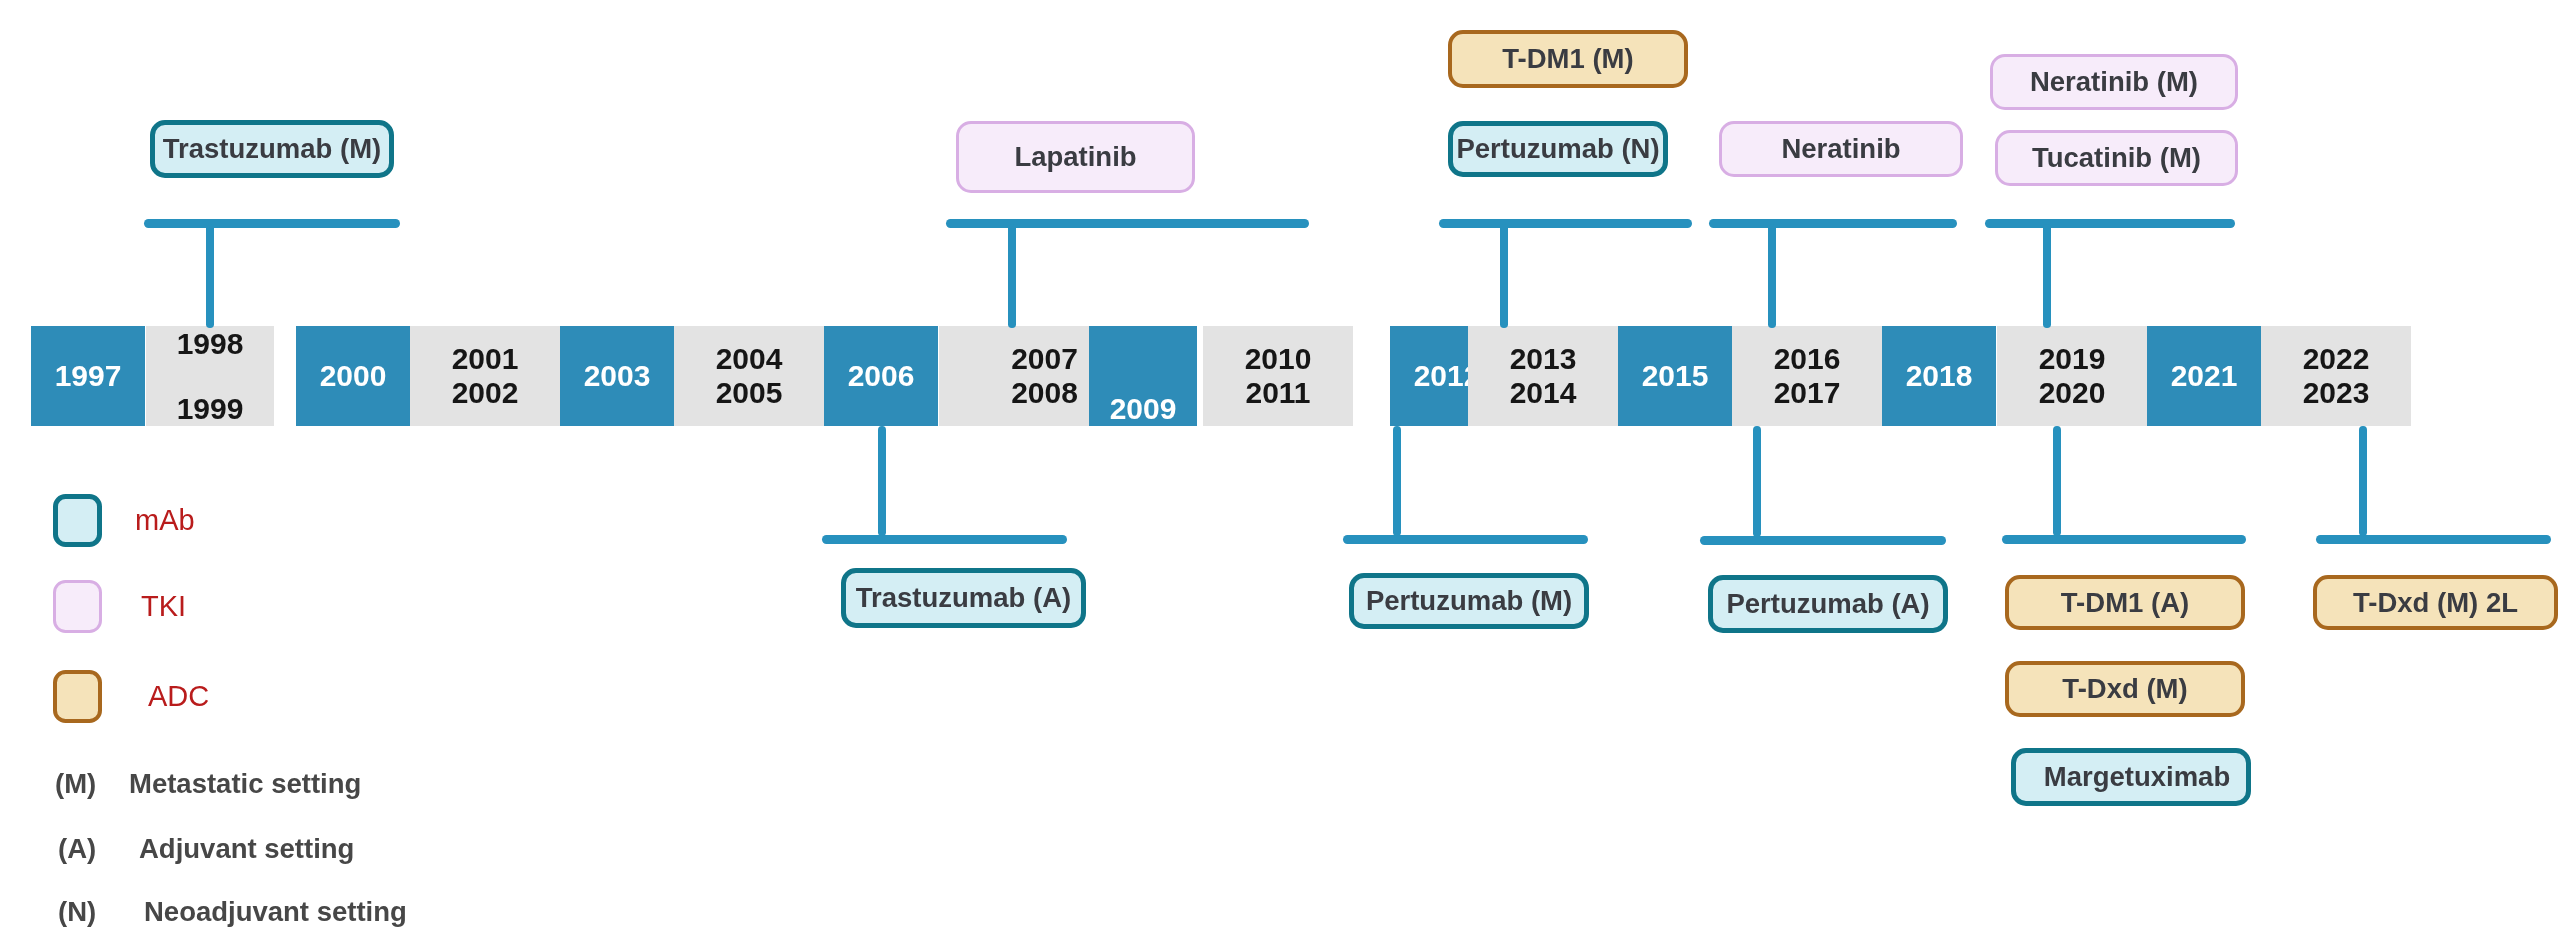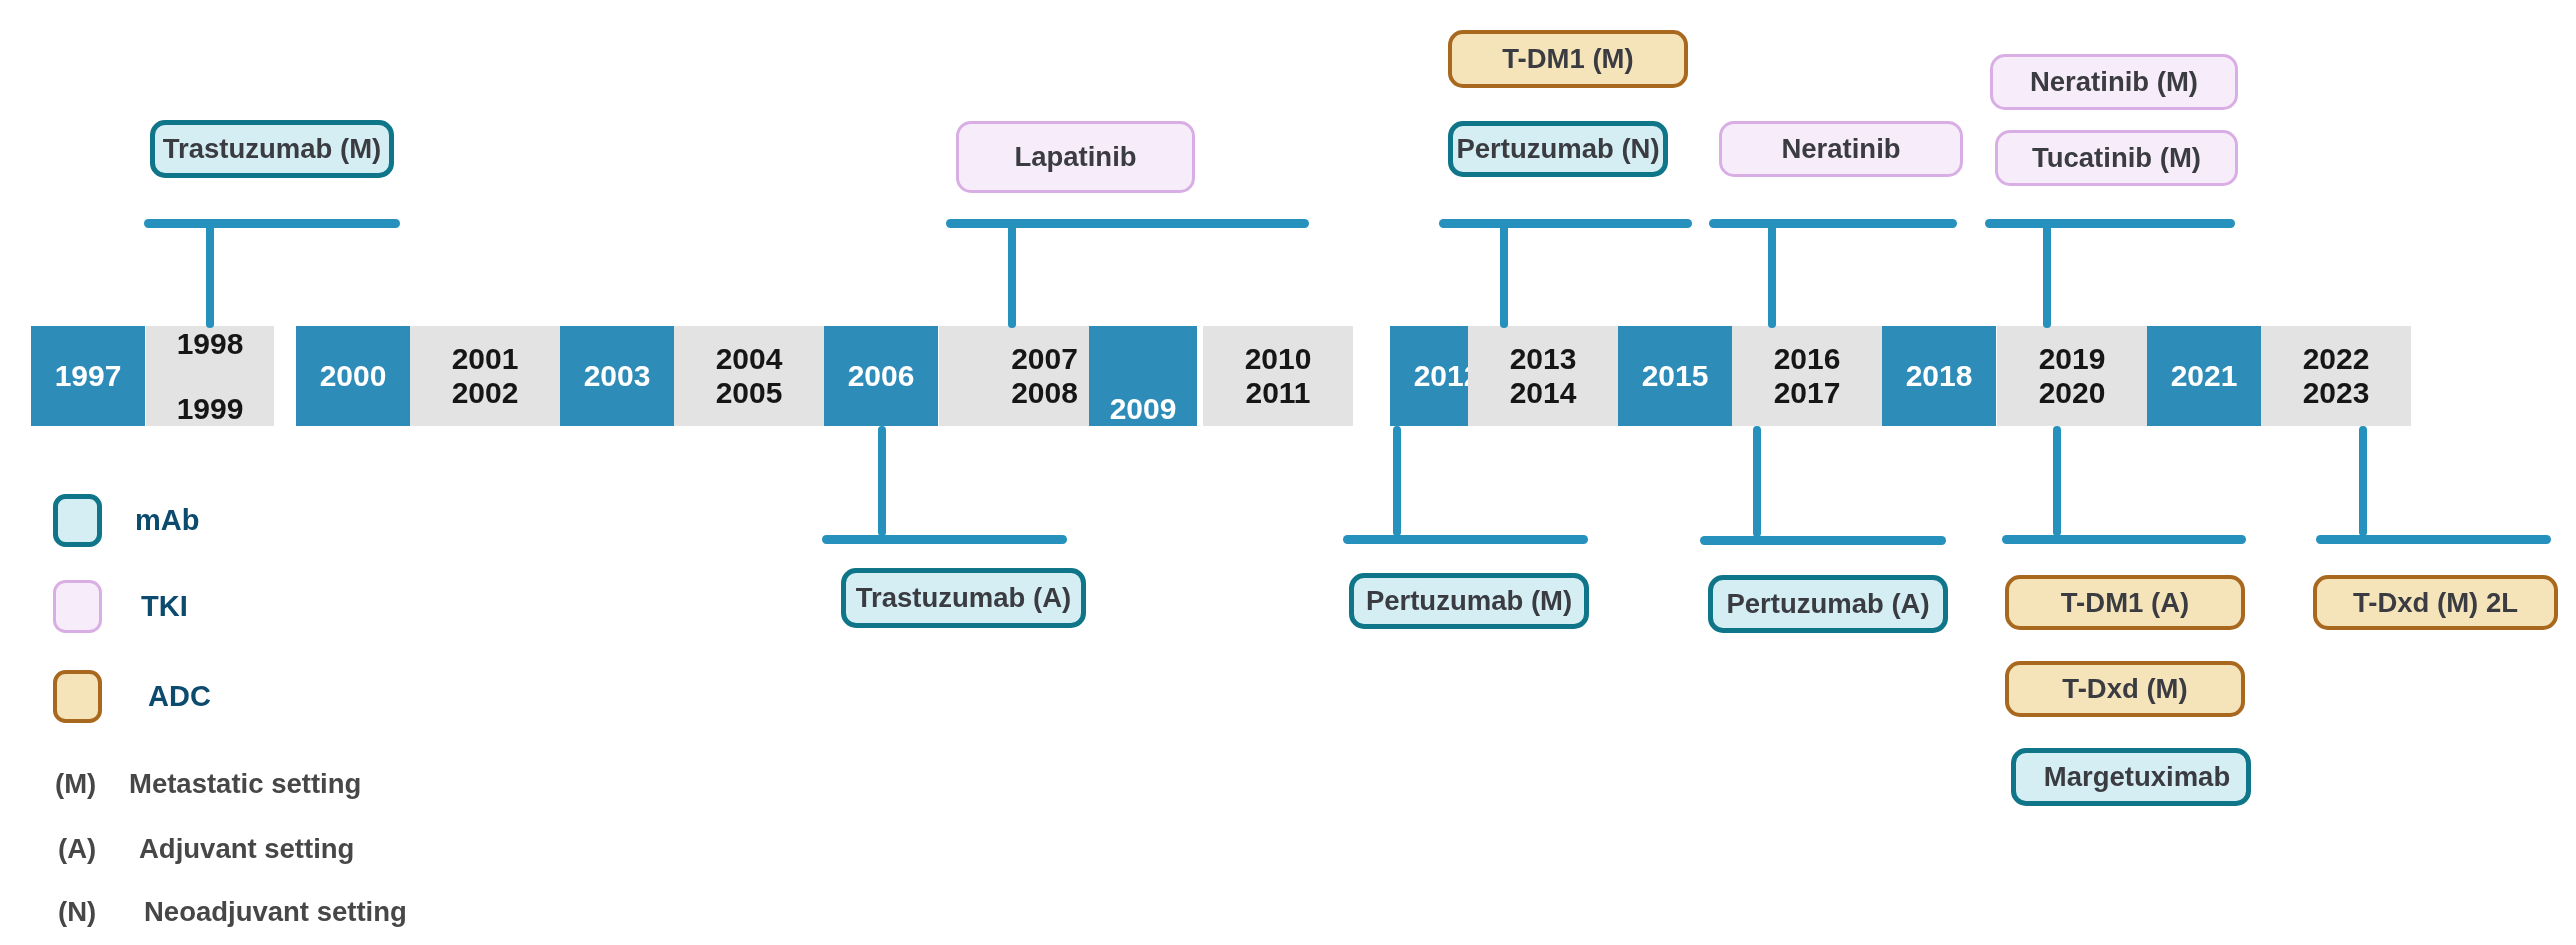--- a/index.html
+++ b/index.html
@@ -31,21 +31,21 @@
   }
   .type-mAb{background:#D4EEF4;border:5px solid #0F7589;}
   .type-TKI{background:#F7ECFA;border:3.1px solid #D8AEE4;}
   .type-ADC{background:#F5E3BA;border:4.4px solid #A8681E;}
   
   .legend-swatch{
     position:absolute;width:49px;height:53px;box-sizing:border-box;
     border-radius:12.5px;
   }
   .legend-type-label{
-    position:absolute;font-weight:bold;font-size:29px;color:#0c4a6e;white-space:nowrap;
+    position:absolute;font-weight:normal;font-size:29px;color:#b91c1c;white-space:nowrap;
   }
   .legend-abbr{
     position:absolute;font-weight:bold;font-size:27.5px;color:#474747;white-space:nowrap;
   }
   .legend-setting-label{
     position:absolute;font-weight:bold;font-size:27.5px;color:#474747;white-space:nowrap;
   }
 </style>
 </head>
 <body>

